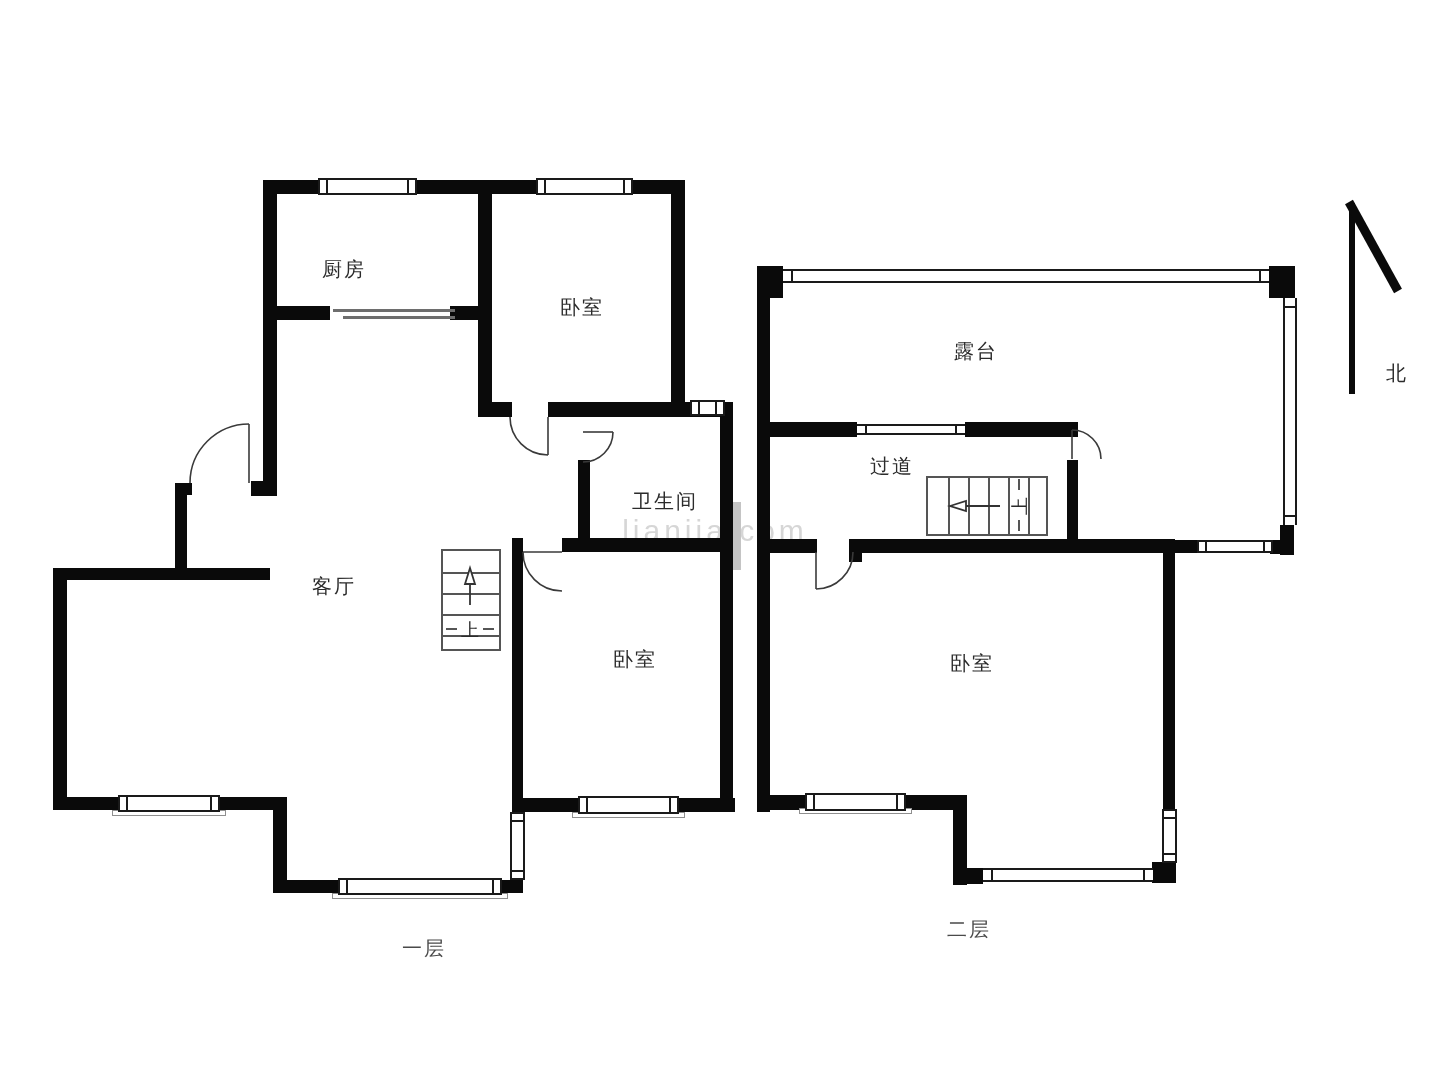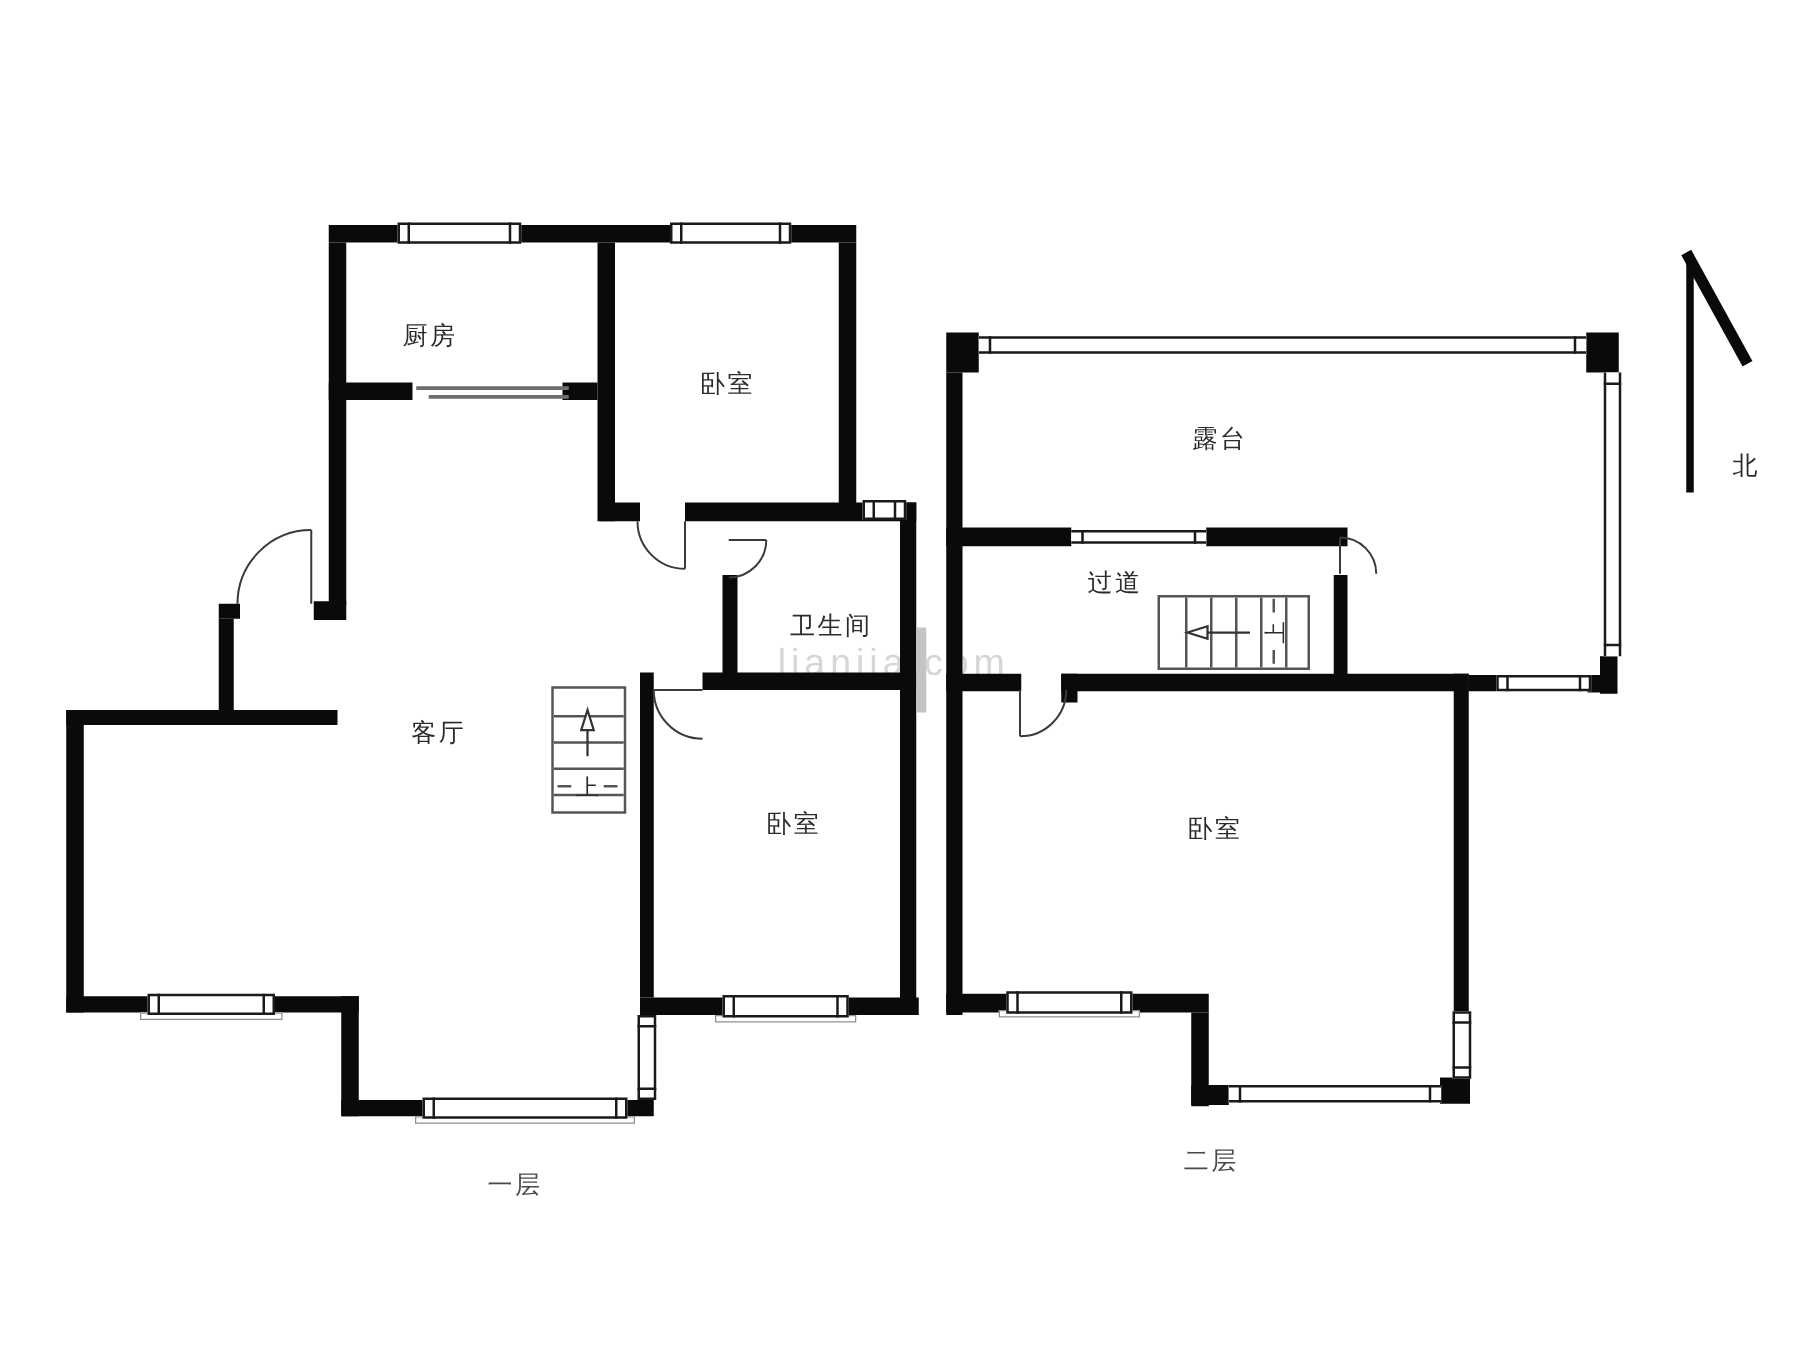--- a/index.html
+++ b/index.html
@@ -154,26 +154,26 @@
 
     <g stroke="#0a0a0a">
       <line x1="1352" y1="394" x2="1352" y2="203" stroke-width="6"></line>
       <line x1="1349" y1="202" x2="1398" y2="291" stroke-width="9"></line>
     </g>
   </svg>
 
   <span class="lbl" style="left:344px;top:269px">厨房</span>
   <span class="lbl" style="left:582px;top:307px">卧室</span>
   <span class="lbl" style="left:665px;top:501px">卫生间</span>
-  <span class="lbl" style="left:351px;top:586px">客厅</span>
+  <span class="lbl" style="left:334px;top:586px">客厅</span>
   <span class="lbl" style="left:635px;top:659px">卧室</span>
   <span class="lbl small" style="left:470px;top:630px">上</span>
 
   <span class="lbl" style="left:976px;top:351px">露台</span>
   <span class="lbl" style="left:892px;top:466px">过道</span>
   <span class="lbl" style="left:972px;top:663px">卧室</span>
   <span class="lbl small rot" style="left:1020px;top:506px">上</span>
 
-  <span class="lbl cap" style="left:412px;top:948px">一层</span>
+  <span class="lbl cap" style="left:424px;top:948px">一层</span>
   <span class="lbl cap" style="left:969px;top:929px">二层</span>
 
   <span class="lbl" style="left:1397px;top:373px">北</span>
 </div>
 
 </body></html>

